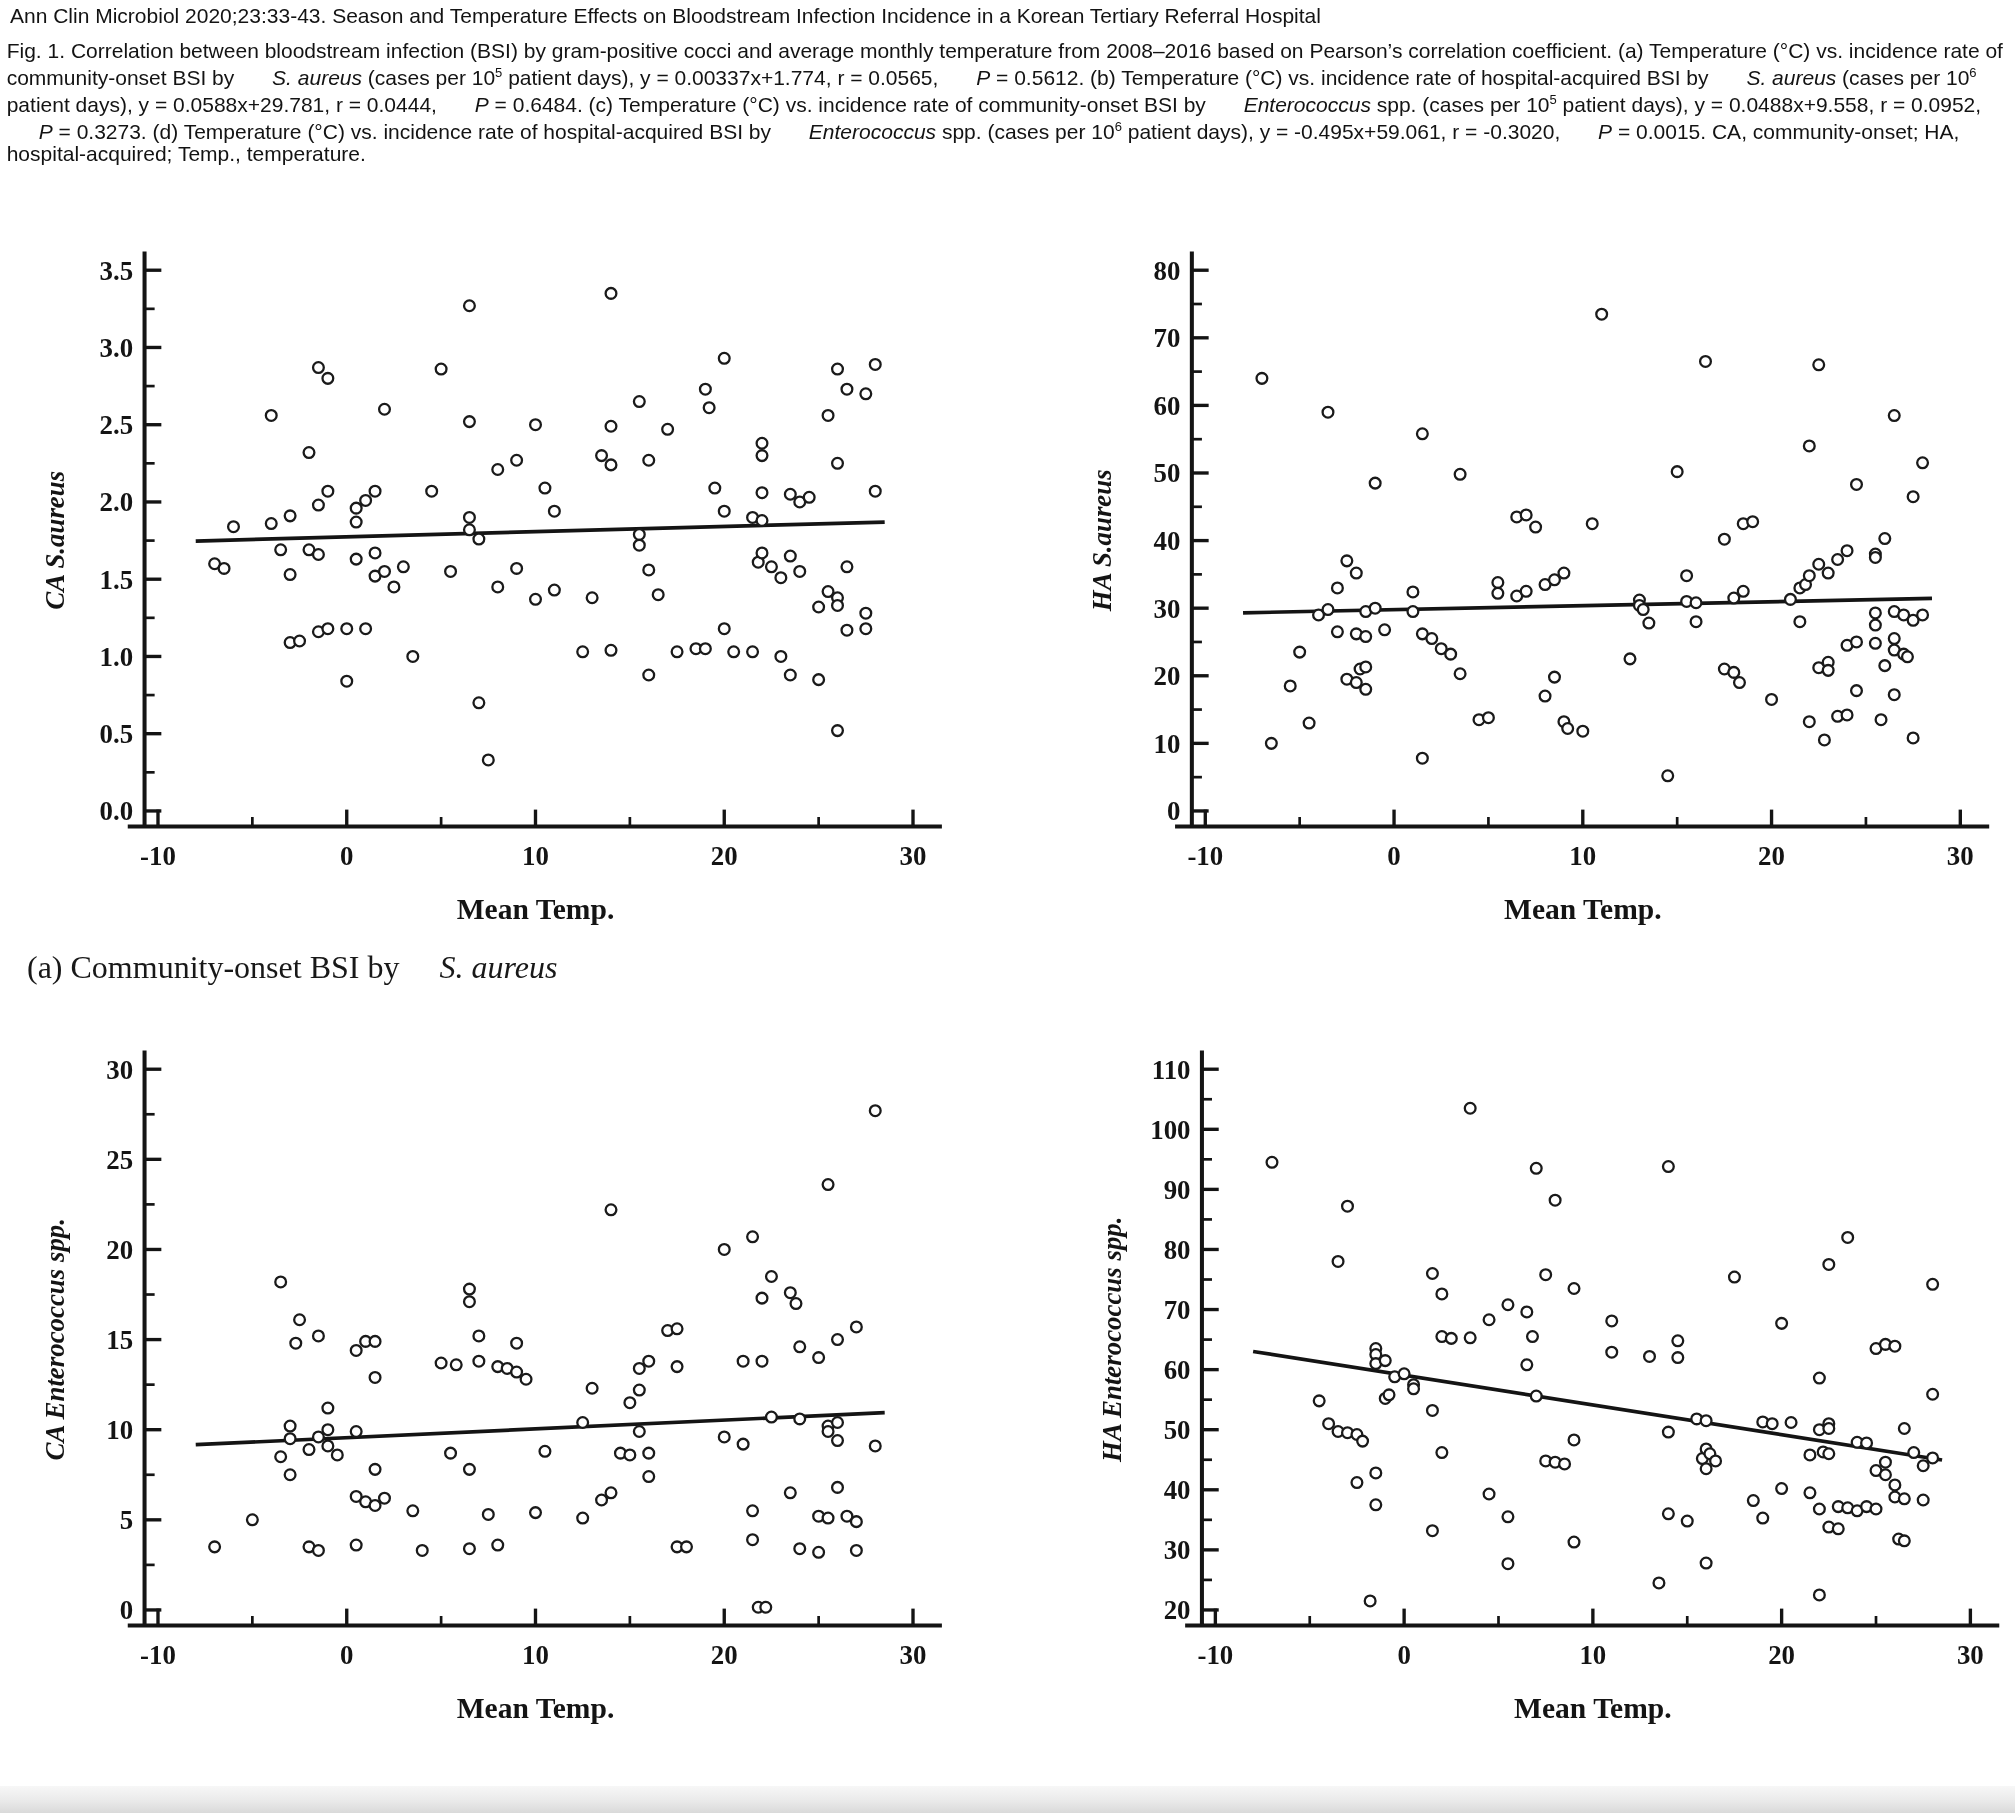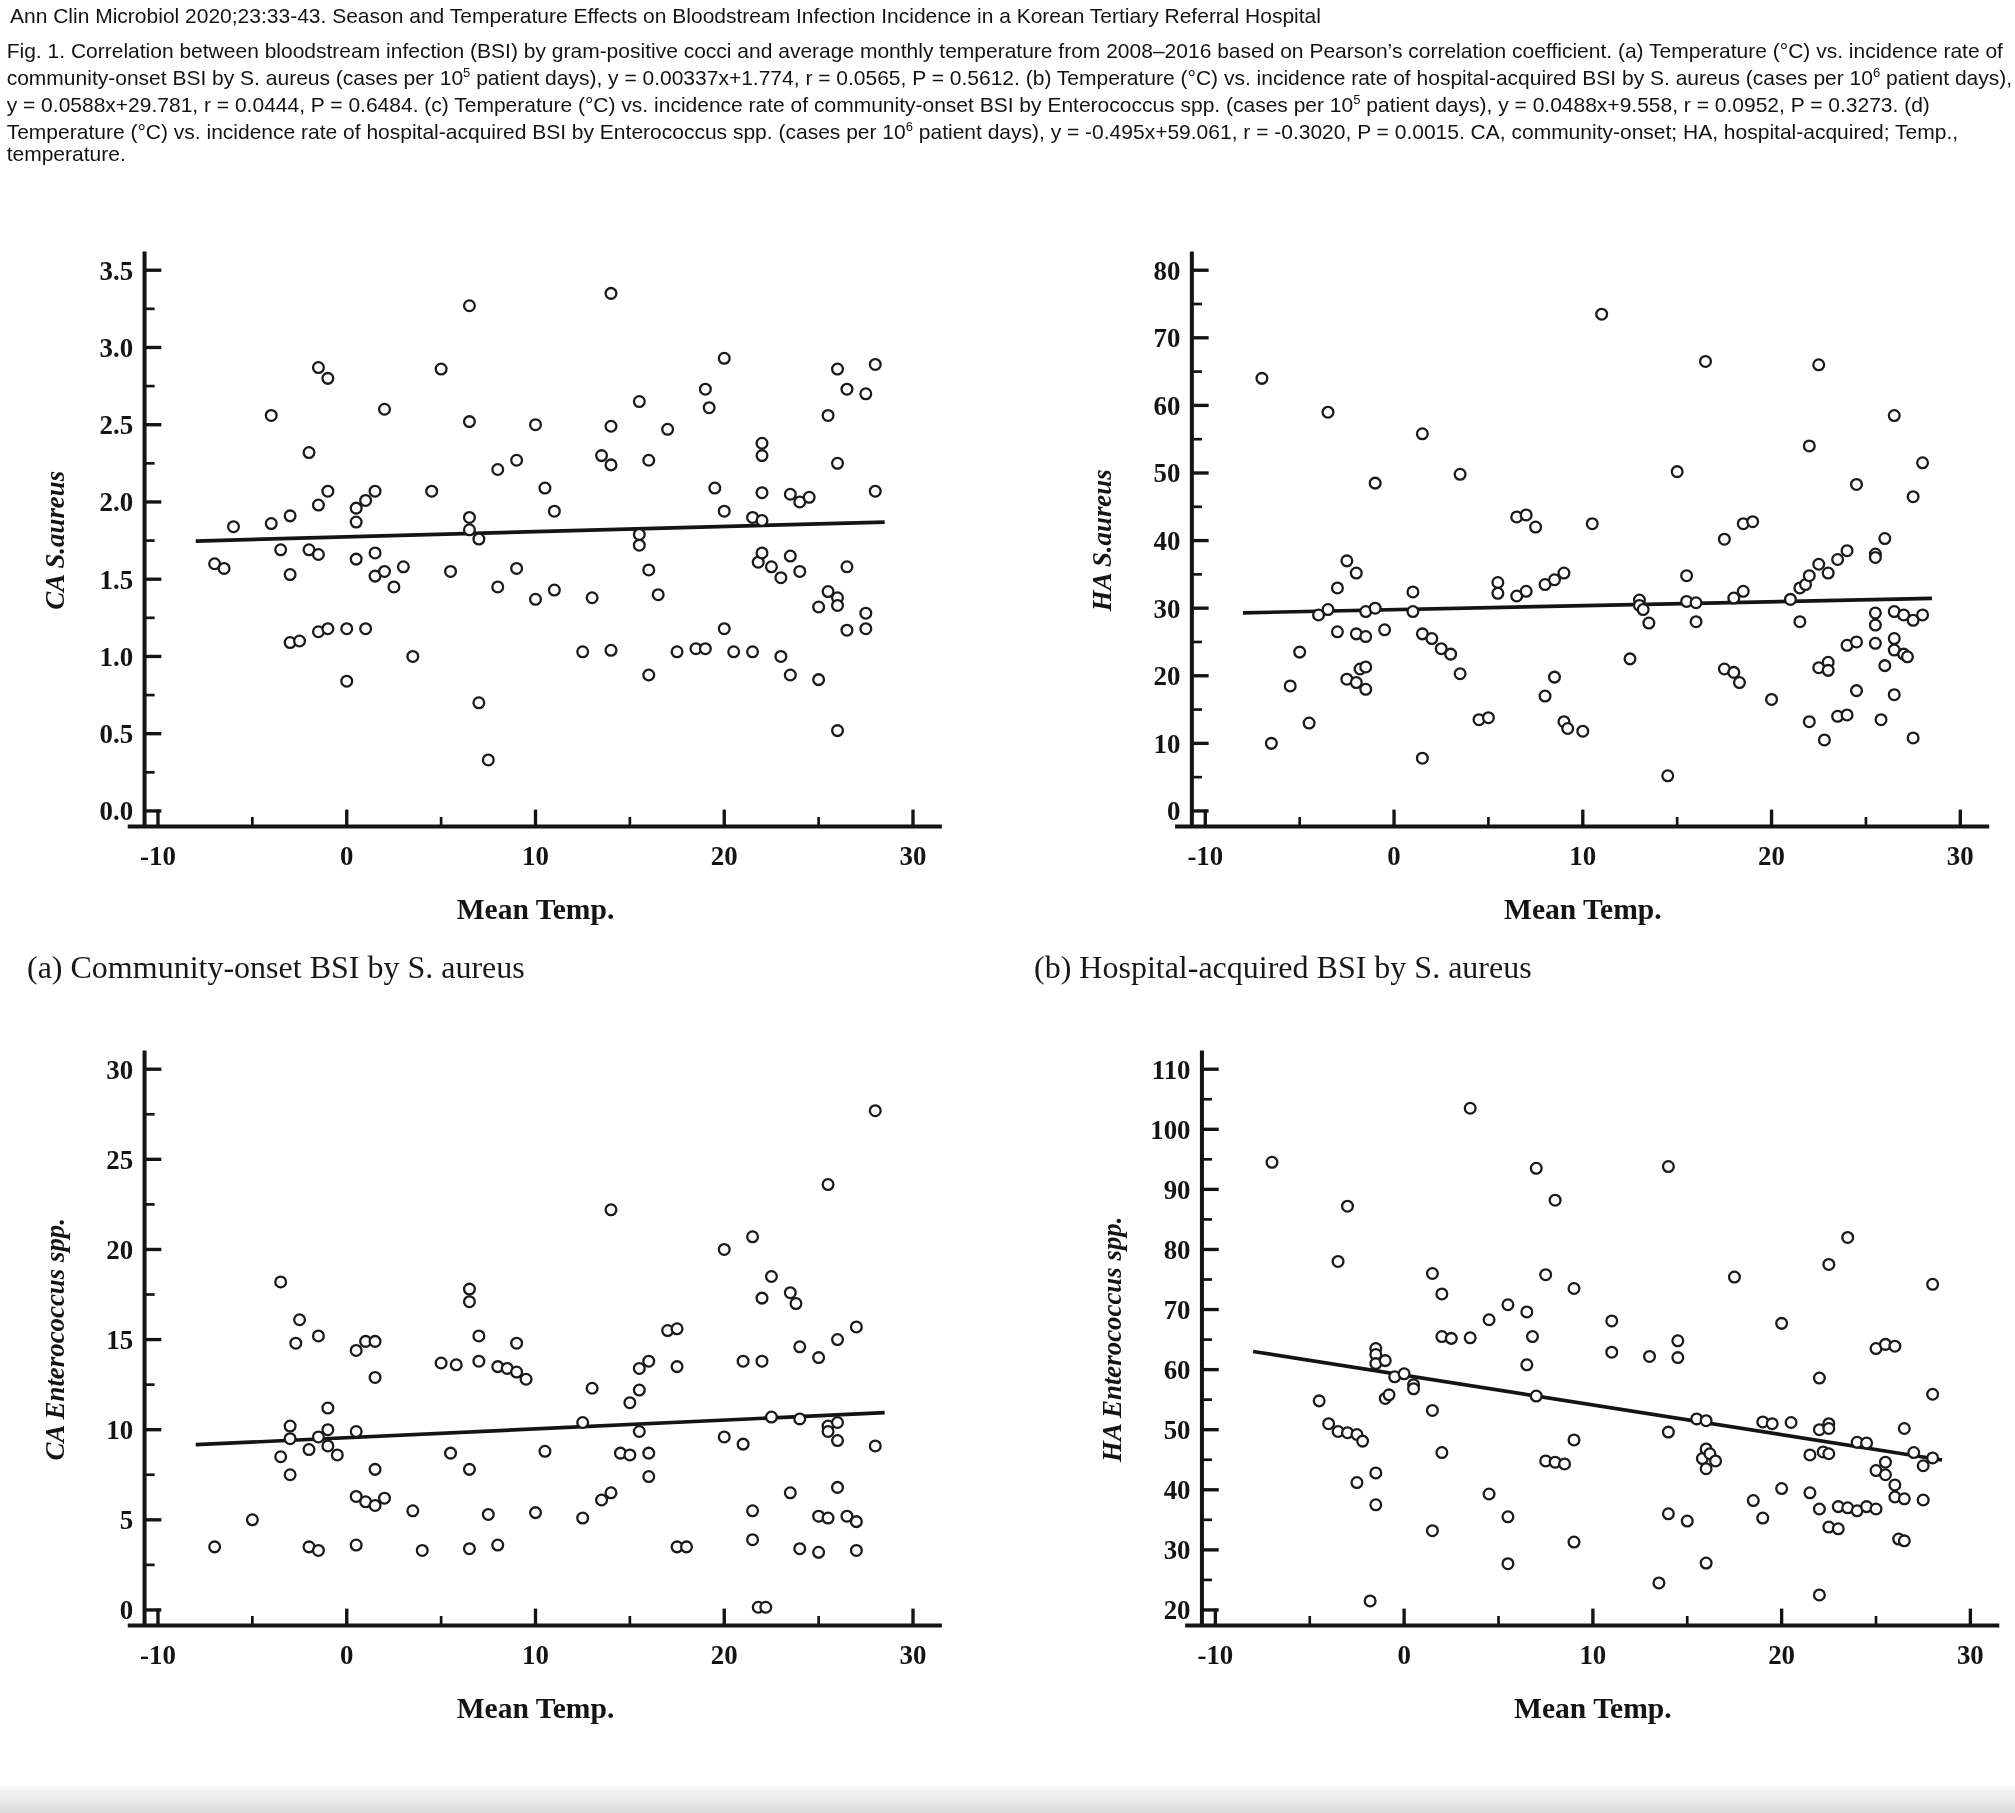--- a/index.html
+++ b/index.html
@@ -3,21 +3,21 @@
 <meta charset="utf-8">
 <style>
   html,body{margin:0;padding:0;background:#ffffff;}
   .page{position:relative;width:2015px;height:1814px;background:#ffffff;overflow:hidden;
         font-family:"Liberation Sans",sans-serif;color:#141414;}
   .hdr{position:absolute;left:10px;top:4px;width:2005px;font-size:21px;line-height:23px;
        letter-spacing:0px;color:#131313;}
   .figcap{position:absolute;left:6.7px;top:40px;width:2007px;font-size:21px;line-height:22px;
           color:#131313;}
   .figcap sup,.hdr sup{font-size:0.62em;}
-  .it{}
+  .it{font-style:italic;margin-left:32px;}
   .panel{position:absolute;width:974px;height:796px;margin:0;}
   #panel-a{left:27px;top:250px;}
   #panel-b{left:1034px;top:250px;}
   #panel-c{left:27px;top:1049px;}
   #panel-d{left:1034px;top:1049px;}
   .chart{width:974px;height:692px;display:block;}
   .tick{font:700 40px "Liberation Serif",serif;fill:#141414;}
   .xlabel{font:700 44px "Liberation Serif",serif;fill:#141414;}
   .ylabel{font:italic 700 40px "Liberation Serif",serif;fill:#141414;}
   .panel-caption{position:absolute;top:699px;left:0;width:100%;text-align:left;
@@ -353,21 +353,20 @@
           <circle cx="1240.3200000000002" cy="605.575" r="8" fill="#ffffff" stroke="#1a1a1a" stroke-width="3.4"></circle>
           <circle cx="1248.75" cy="367.09375" r="8" fill="#ffffff" stroke="#1a1a1a" stroke-width="3.4"></circle>
           <circle cx="1248.75" cy="551.2375" r="8" fill="#ffffff" stroke="#1a1a1a" stroke-width="3.4"></circle>
           <circle cx="1248.75" cy="726.325" r="8" fill="#ffffff" stroke="#1a1a1a" stroke-width="3.4"></circle>
           <circle cx="1262.8" cy="316.78125" r="8" fill="#ffffff" stroke="#1a1a1a" stroke-width="3.4"></circle>
           <circle cx="1262.8" cy="543.1875" r="8" fill="#ffffff" stroke="#1a1a1a" stroke-width="3.4"></circle>
           <text x="55" y="432" class="ylabel" text-anchor="middle" transform="rotate(-90 55 432)">HA S.aureus</text>
           <text x="757" y="996" class="xlabel" text-anchor="middle">Mean Temp.</text>
         </g>
       </svg>
-    <figcaption class="panel-caption"><span>(b) Hospital-acquired BSI by </span><span class="it">S. aureus</span></figcaption>
   </figure>
 
   <figure class="panel" id="panel-c">
     <svg class="chart" viewBox="0 0 1450 1030">
         <g transform="translate(0,0)">
           <path d="M175 2 V858 M150 858 H1362" stroke="#141414" stroke-width="6" fill="none"></path>
           <line x1="175" y1="835" x2="200" y2="835" stroke="#141414" stroke-width="5"></line>
           <text x="158" y="849" text-anchor="end" class="tick">0</text>
           <line x1="175" y1="767.9166666666666" x2="190" y2="767.9166666666666" stroke="#141414" stroke-width="4"></line>
           <line x1="175" y1="700.8333333333334" x2="200" y2="700.8333333333334" stroke="#141414" stroke-width="5"></line>

